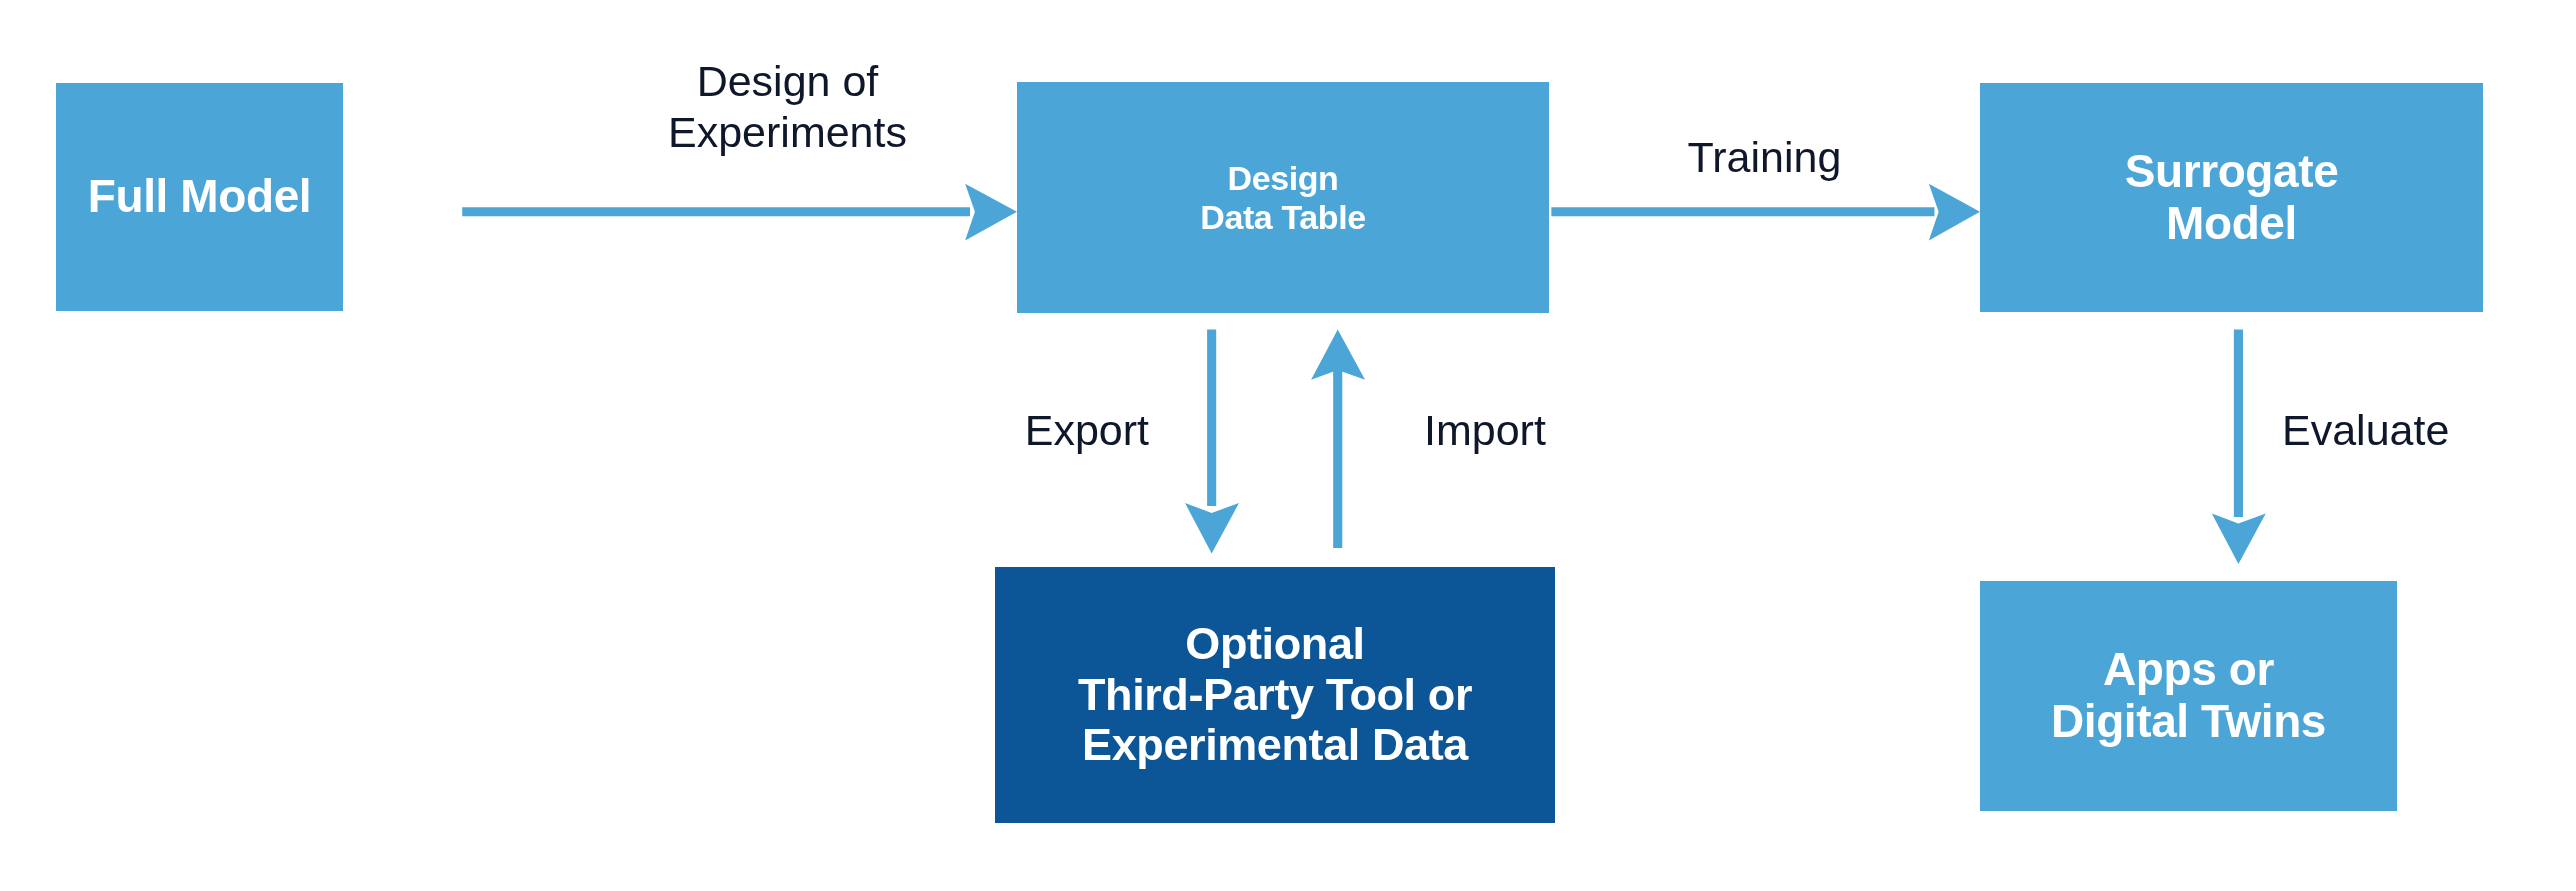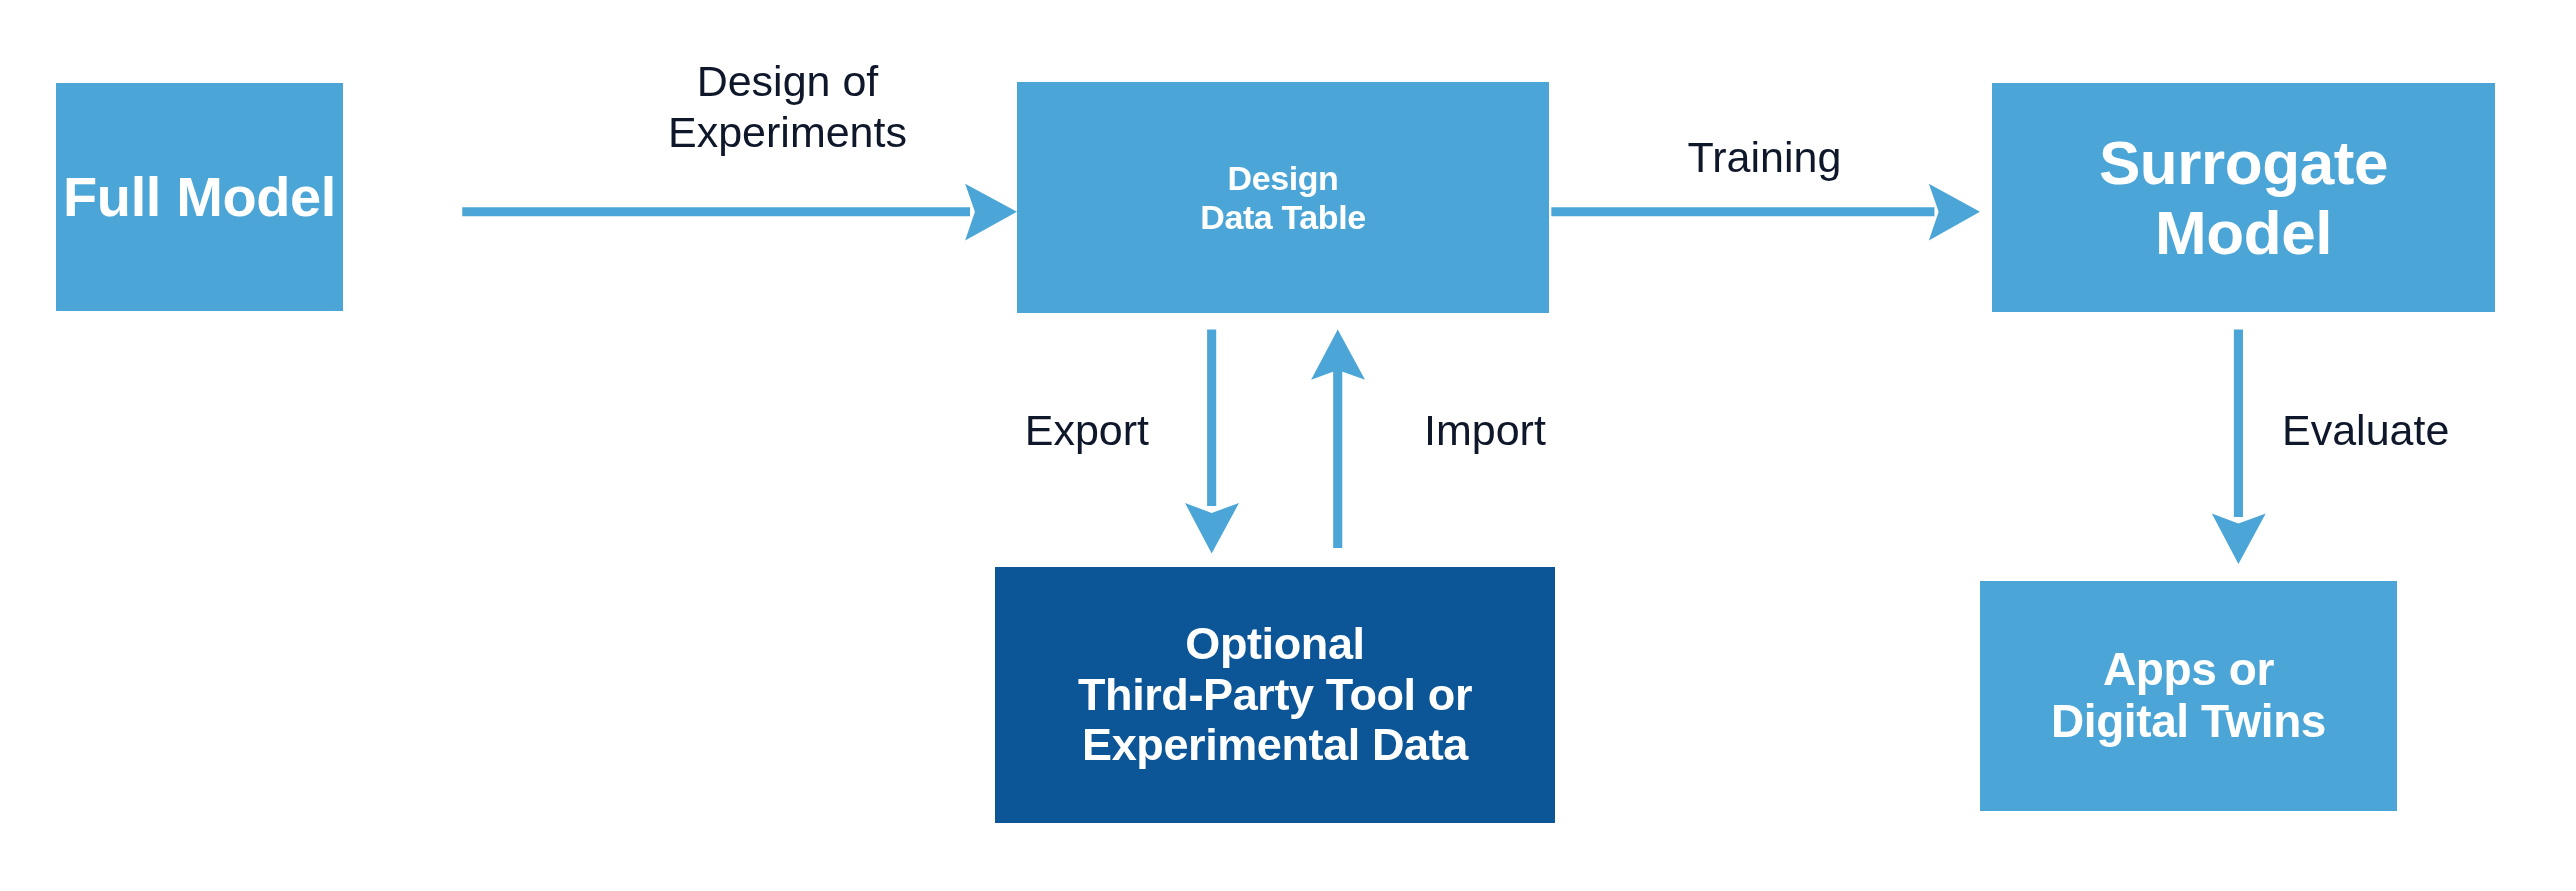--- a/index.html
+++ b/index.html
@@ -34,30 +34,29 @@
     padding: 2.8px 7px;
   }
   .node .node-text {
     white-space: pre-line;
   }
   .node-light { background: #4BA6D7; }
   .node-dark  { background: #0C5697; }
 
   #node-full-model {
     left: 56px;  top: 83px;  width: 287px;  height: 228px;
-    font-size: 56px;
+    font-size: 46px;
   }
   #node-design-data-table {
     left: 1017px; top: 82px; width: 532px; height: 231px;
     font-size: 34px;
   }
   #node-surrogate-model {
     left: 1980px; top: 83px; width: 503px; height: 229px;
-    font-size: 62px;
-    margin-left: 12px;
+    font-size: 46px;
   }
   #node-optional-tool {
     left: 995px; top: 567px; width: 560px; height: 256px;
     font-size: 45px;
   }
   #node-apps-twins {
     left: 1980px; top: 581px; width: 417px; height: 230px;
     font-size: 46px;
   }
 

